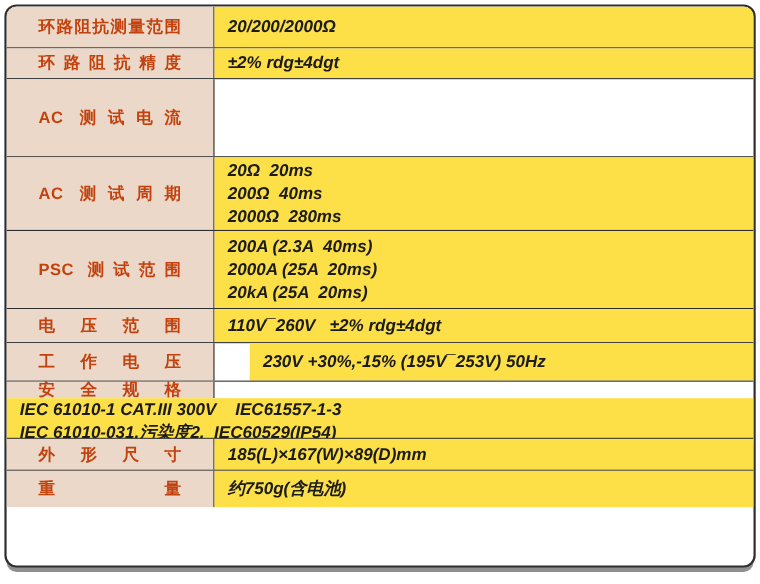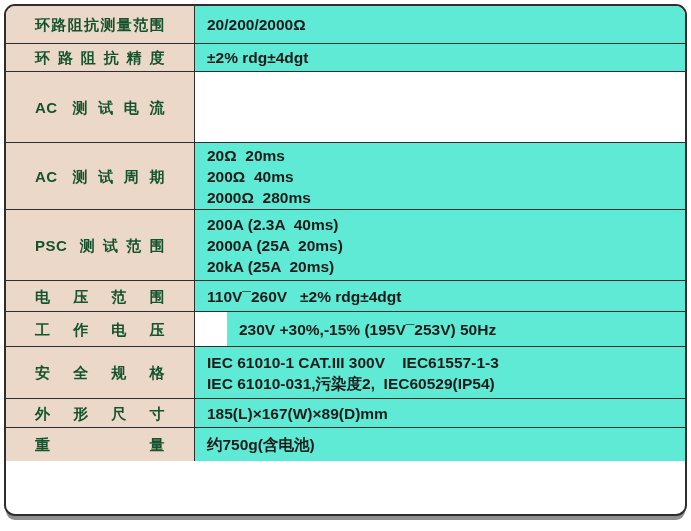--- a/index.html
+++ b/index.html
@@ -41,47 +41,48 @@
     align-items: center;
     padding: 0 29px;
   }
   .label-text {
     width: 100%;
     text-align: justify;
     text-align-last: justify;
     font-weight: bold;
     font-size: 15px;
     letter-spacing: 0.5px;
-    color: #14532d;
+    color: #c2410c;
     line-height: 1;
   }
   .value-cell {
     flex: 1 1 auto;
     display: flex;
     flex-direction: column;
     justify-content: center;
     padding-left: 12px;
-    background: #5eead4;
+    background: #fde047;
+    font-style: italic;
   }
   .value-line {
     font-size: 15.5px;
     font-weight: 600;
     line-height: 21px;
     color: #1b1b1b;
     white-space: pre-wrap;
   }
   
   .r1  { height: 37px; }
   .r2  { height: 28px; }
   .r3  { height: 71px; }
   .r4  { height: 67px; }
   .r5  { height: 71px; }
   .r6  { height: 31px; }
   .r7  { height: 35px; gap: 32px; }
-  .r8  { height: 52px; }
+  .r8  { height: 52px; flex-direction: column; }
   .r9  { height: 29px; }
   .r10 { height: 34px; }
 </style>
 </head>
 <body>
 
 <div class="page">
   <div class="spec-table">
 
     <div class="row r1">

